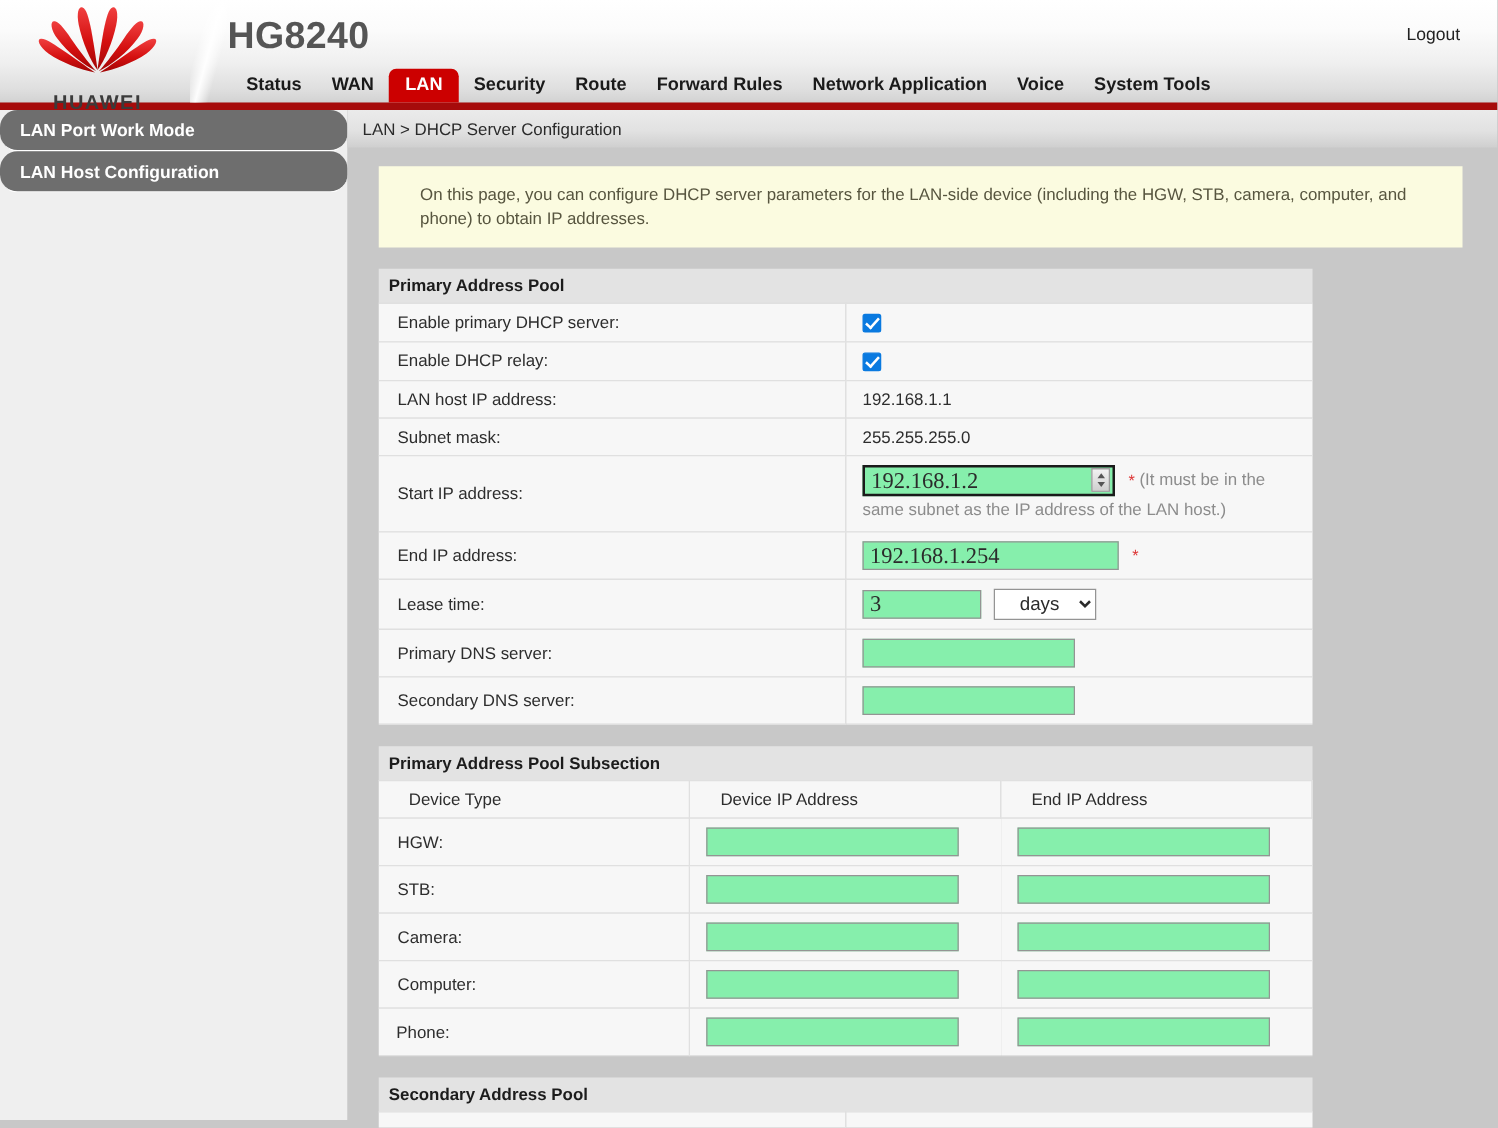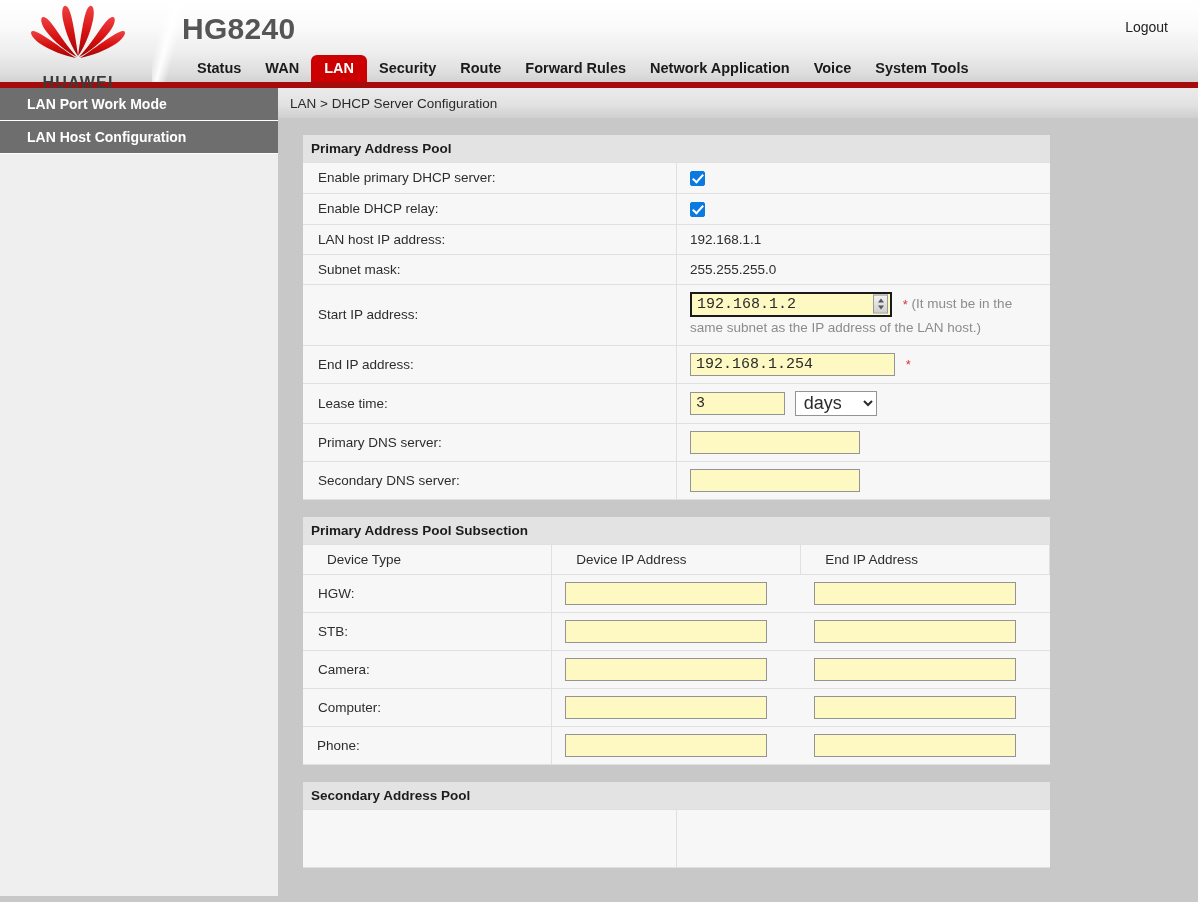--- a/index.html
+++ b/index.html
@@ -93,25 +93,26 @@
     position: absolute;
     left: 0; top: 0;
     width: 278px;
     height: 808px;
     background: #efefef;
   }
   .side-item {
     height: 33px;
     display: flex;
     align-items: center;
-    padding-left: 27px;
+    padding-left: 16px;
     font-size: 14px;
     font-weight: bold;
     cursor: pointer;
     border-bottom: 1px solid #fff;
+    border-radius: 14px;
   }
   .side-item.dark {
     background: #6e6e6e;
     color: #ffffff;
   }
   .side-item.selected {
     background: #efefef;
     color: #cc0000;
     border-bottom: none;
   }
@@ -182,27 +183,27 @@
   .ctable tr.colhead td {
     background: #f7f7f7;
     font-size: 13.5px;
     color: #2d2d2d;
     border-right: 1px solid #e0e0e0;
     padding-left: 24px;
   }
 
   
   .txt {
-    font-family: Liberation Mono, monospace;
-    font-size: 15px;
+    font-family: Liberation Serif, serif;
+    font-size: 18px;
     color: #2b2b2b;
     height: 23px;
     padding: 1px 5px;
     border: 1px solid #949494;
-    background: #fef9c3;
+    background: #86efac;
     vertical-align: middle;
   }
   .txt.w200 { width: 202px; }
   .txt.w95  { width: 95px; }
   .txt.w170 { width: 170px; }
   .txt.w205 { width: 205px; }
 
   .spin-wrap {
     display: inline-block;
     position: relative;
@@ -234,29 +235,29 @@
     top: 3px;
     border-bottom: 4px solid #555;
   }
   .spinner::after {
     bottom: 3px;
     border-top: 4px solid #555;
   }
 
   select.sel {
     font-family: "Liberation Sans", sans-serif;
-    font-size: 18px;
+    font-size: 15px;
     color: #2b2b2b;
     height: 25px;
     width: 82px;
     border: 1px solid #949494;
     background: #ffffff;
     vertical-align: middle;
     margin-left: 6px;
-    padding-left: 4px;
+    padding-left: 16px;
   }
 
   .cbox {
     -webkit-appearance: none;
     appearance: none;
     width: 15px; height: 15px;
     border: 1px solid #8d8d8d;
     background: #fff;
     border-radius: 2px;
     vertical-align: middle;
@@ -335,20 +336,21 @@
       <div class="side-item dark">LAN Port Work Mode</div>
       <div class="side-item dark">LAN Host Configuration</div>
     </div>
 
   <div class="main">
 
     <div class="crumb">LAN &gt; DHCP Server Configuration</div>
 
     <div class="content">
 
+      <div class="notice">On this page, you can configure DHCP server parameters for the LAN-side device (including the HGW, STB, camera, computer, and phone) to obtain IP addresses.</div>
 
       <table class="ctable">
         <tbody>
             <tr class="sect-head">
           <td colspan="2">Primary Address Pool</td>
         </tr>
         <tr>
           <td class="lab">Enable primary DHCP server:</td>
           <td class="val">
             <input type="checkbox" class="cbox" checked="" style="">

